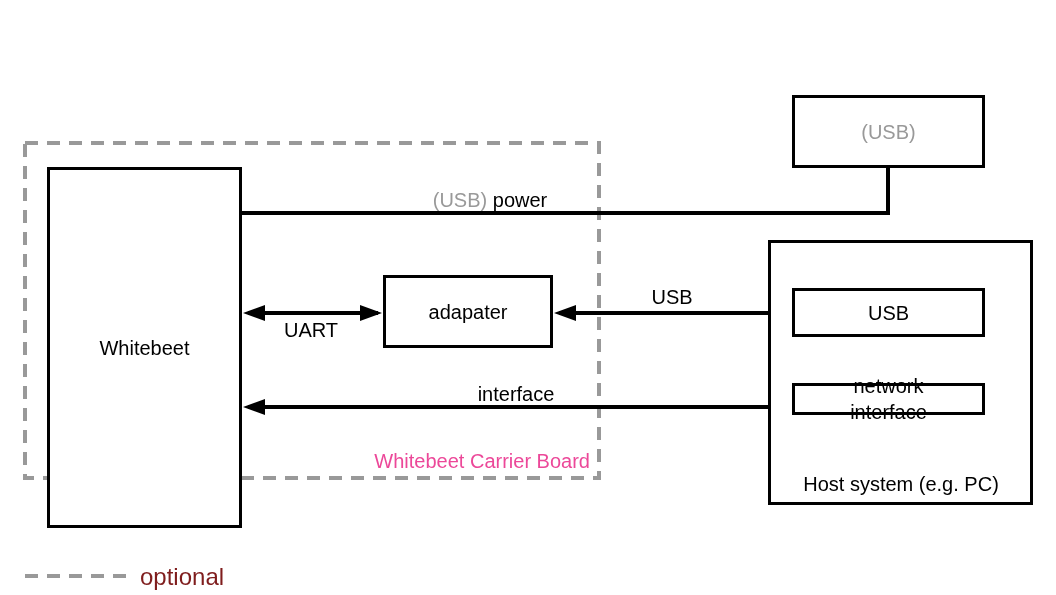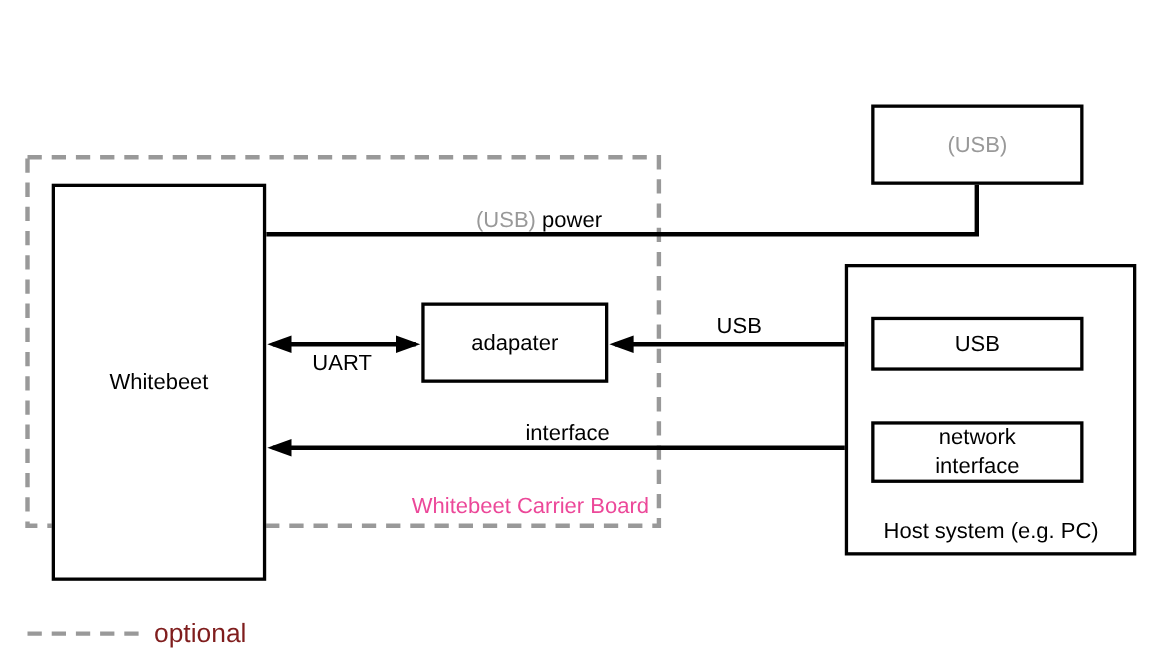--- a/index.html
+++ b/index.html
@@ -76,21 +76,21 @@
 <div class="node" style="left:792px; top:95px; width:193px; height:73px;">
   <span class="gray">(USB)</span>
 </div>
 
 <div class="node" style="left:768px; top:240px; width:265px; height:265px; justify-content:flex-start;"></div>
 
 <div class="node" style="left:792px; top:288px; width:193px; height:49px;">
   <span>USB</span>
 </div>
 
-<div class="node thin-overflow" style="left:792px; top:383px; width:193px; height:56px;">
+<div class="node thin-overflow" style="left:792px; top:383px; width:193px; height:32px;">
   <span>network</span>
   <span>interface</span>
 </div>
 
 <div class="edge-label" style="left:490px; top:200px;">
   <span class="gray">(USB)</span>
   <span>power</span>
 </div>
 
 <div class="edge-label" style="left:311px; top:282px;margin-top:48px;">UART</div>

